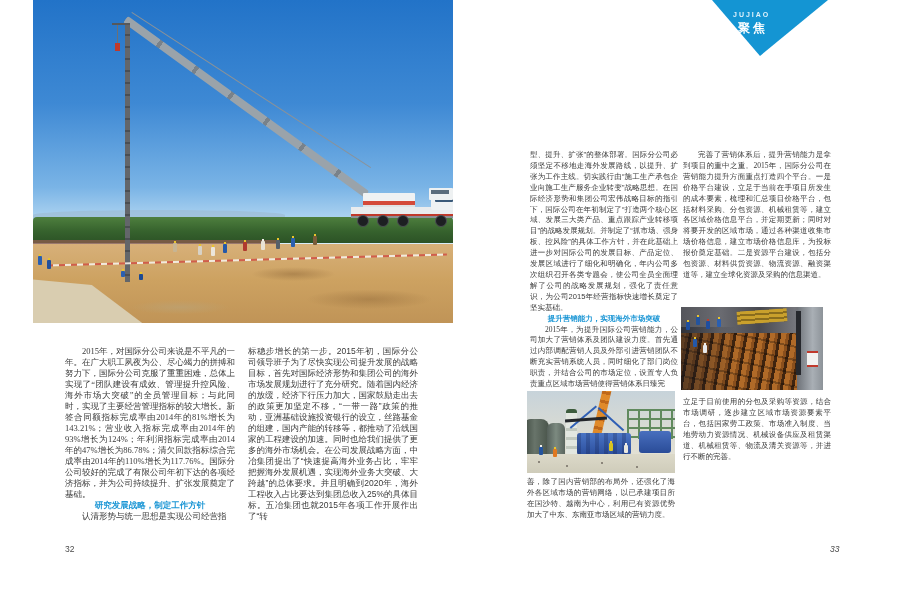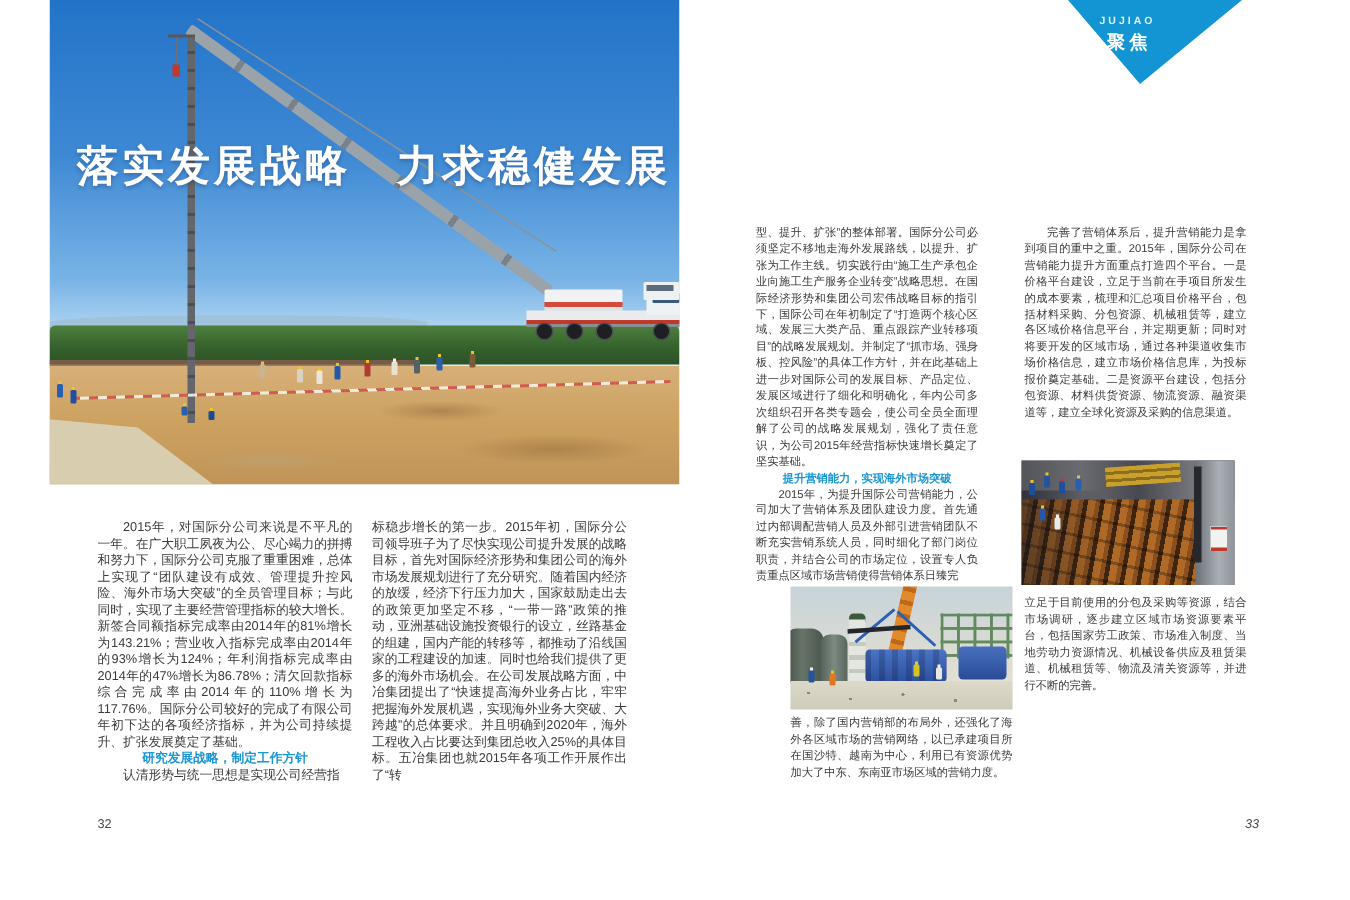--- a/index.html
+++ b/index.html
@@ -61,24 +61,24 @@
          font-size:28px;letter-spacing:2.5px;text-shadow:0 1px 3px rgba(20,40,80,.35);white-space:nowrap;}
   .subtitle{position:absolute;left:70px;top:150px;width:260px;text-align:center;color:#ffffff;
             font-size:9.5px;letter-spacing:1px;text-shadow:0 1px 2px rgba(20,40,80,.4);}
 
   
   .col{position:absolute;text-align:justify;color:#3a3a3a;}
   .colL{width:170px;font-size:8.5px;line-height:11px;}
   .colR{width:148px;font-size:7.5px;line-height:10.9px;}
   #l-col1{left:65px;top:346px;}
   #l-col2{left:248px;top:346px;}
-  #r-col1{left:504px;top:150px;}
+  #r-col1{left:530px;top:150px;}
   #r-col2{left:683px;top:150px;}
   .col p{margin:0;}
-  .ind{text-indent:2em;}
+  .ind{text-indent:2em;font-family:Liberation Serif, serif;}
   .bhead{color:#1b96d5;font-weight:bold;text-align:center;text-indent:0;}
   .pagenum{position:absolute;font-size:8.5px;color:#4a4a4a;}
   #pn32{left:65px;top:544px;}
   #pn33{left:830px;top:544px;font-style:italic;}
 
   
   #photoB{position:absolute;left:527px;top:391px;width:148px;height:82px;overflow:hidden;background:#dfe2dc;}
   .pb-sky{position:absolute;inset:0;background:linear-gradient(180deg,#c7d3da 0%,#dcdcd2 55%,#e8e4d6 100%);}
   .pb-tank1{position:absolute;left:-4px;top:28px;width:26px;height:36px;border-radius:8px 8px 0 0;
             background:linear-gradient(90deg,#3f4a40,#68746a 45%,#49544a);}
@@ -183,21 +183,20 @@
       <div class="w helm" style="left:140px;top:243px;background:#c7b593"></div>
       <div class="w helm" style="left:165px;top:246px;background:#d8d2c6"></div>
       <div class="w helm" style="left:178px;top:247px;background:#ece6da"></div>
       <div class="w helm" style="left:190px;top:244px;background:#2458a8"></div>
       <div class="w helm" style="left:210px;top:242px;background:#b03a2e"></div>
       <div class="w helmw" style="left:228px;top:241px;background:#e8e2d4"></div>
       <div class="w helm" style="left:243px;top:240px;background:#55606a"></div>
       <div class="w helm" style="left:258px;top:238px;background:#2a5fb0"></div>
       <div class="w helm" style="left:280px;top:236px;background:#7a5c3a"></div>
 
-      <div class="title">落实发展战略　力求稳健发展</div>
     </div>
 
     <div id="l-col1" class="col colL">
       <p class="ind">2015年，对国际分公司来说是不平凡的一年。在广大职工夙夜为公、尽心竭力的拼搏和努力下，国际分公司克服了重重困难，总体上实现了“团队建设有成效、管理提升控风险、海外市场大突破”的全员管理目标；与此同时，实现了主要经营管理指标的较大增长。新签合同额指标完成率由2014年的81%增长为143.21%；营业收入指标完成率由2014年的93%增长为124%；年利润指标完成率由2014年的47%增长为86.78%；清欠回款指标综合完成率由2014年的110%增长为117.76%。国际分公司较好的完成了有限公司年初下达的各项经济指标，并为公司持续提升、扩张发展奠定了基础。</p>
       <p class="bhead">研究发展战略，制定工作方针</p>
       <p class="ind">认清形势与统一思想是实现公司经营指</p>
     </div>
     <div id="l-col2" class="col colL">
       <p>标稳步增长的第一步。2015年初，国际分公司领导班子为了尽快实现公司提升发展的战略目标，首先对国际经济形势和集团公司的海外市场发展规划进行了充分研究。随着国内经济的放缓，经济下行压力加大，国家鼓励走出去的政策更加坚定不移，“一带一路”政策的推动，亚洲基础设施投资银行的设立，丝路基金的组建，国内产能的转移等，都推动了沿线国家的工程建设的加速。同时也给我们提供了更多的海外市场机会。在公司发展战略方面，中冶集团提出了“快速提高海外业务占比，牢牢把握海外发展机遇，实现海外业务大突破、大跨越”的总体要求。并且明确到2020年，海外工程收入占比要达到集团总收入25%的具体目标。五冶集团也就2015年各项工作开展作出了“转</p>
     </div>

